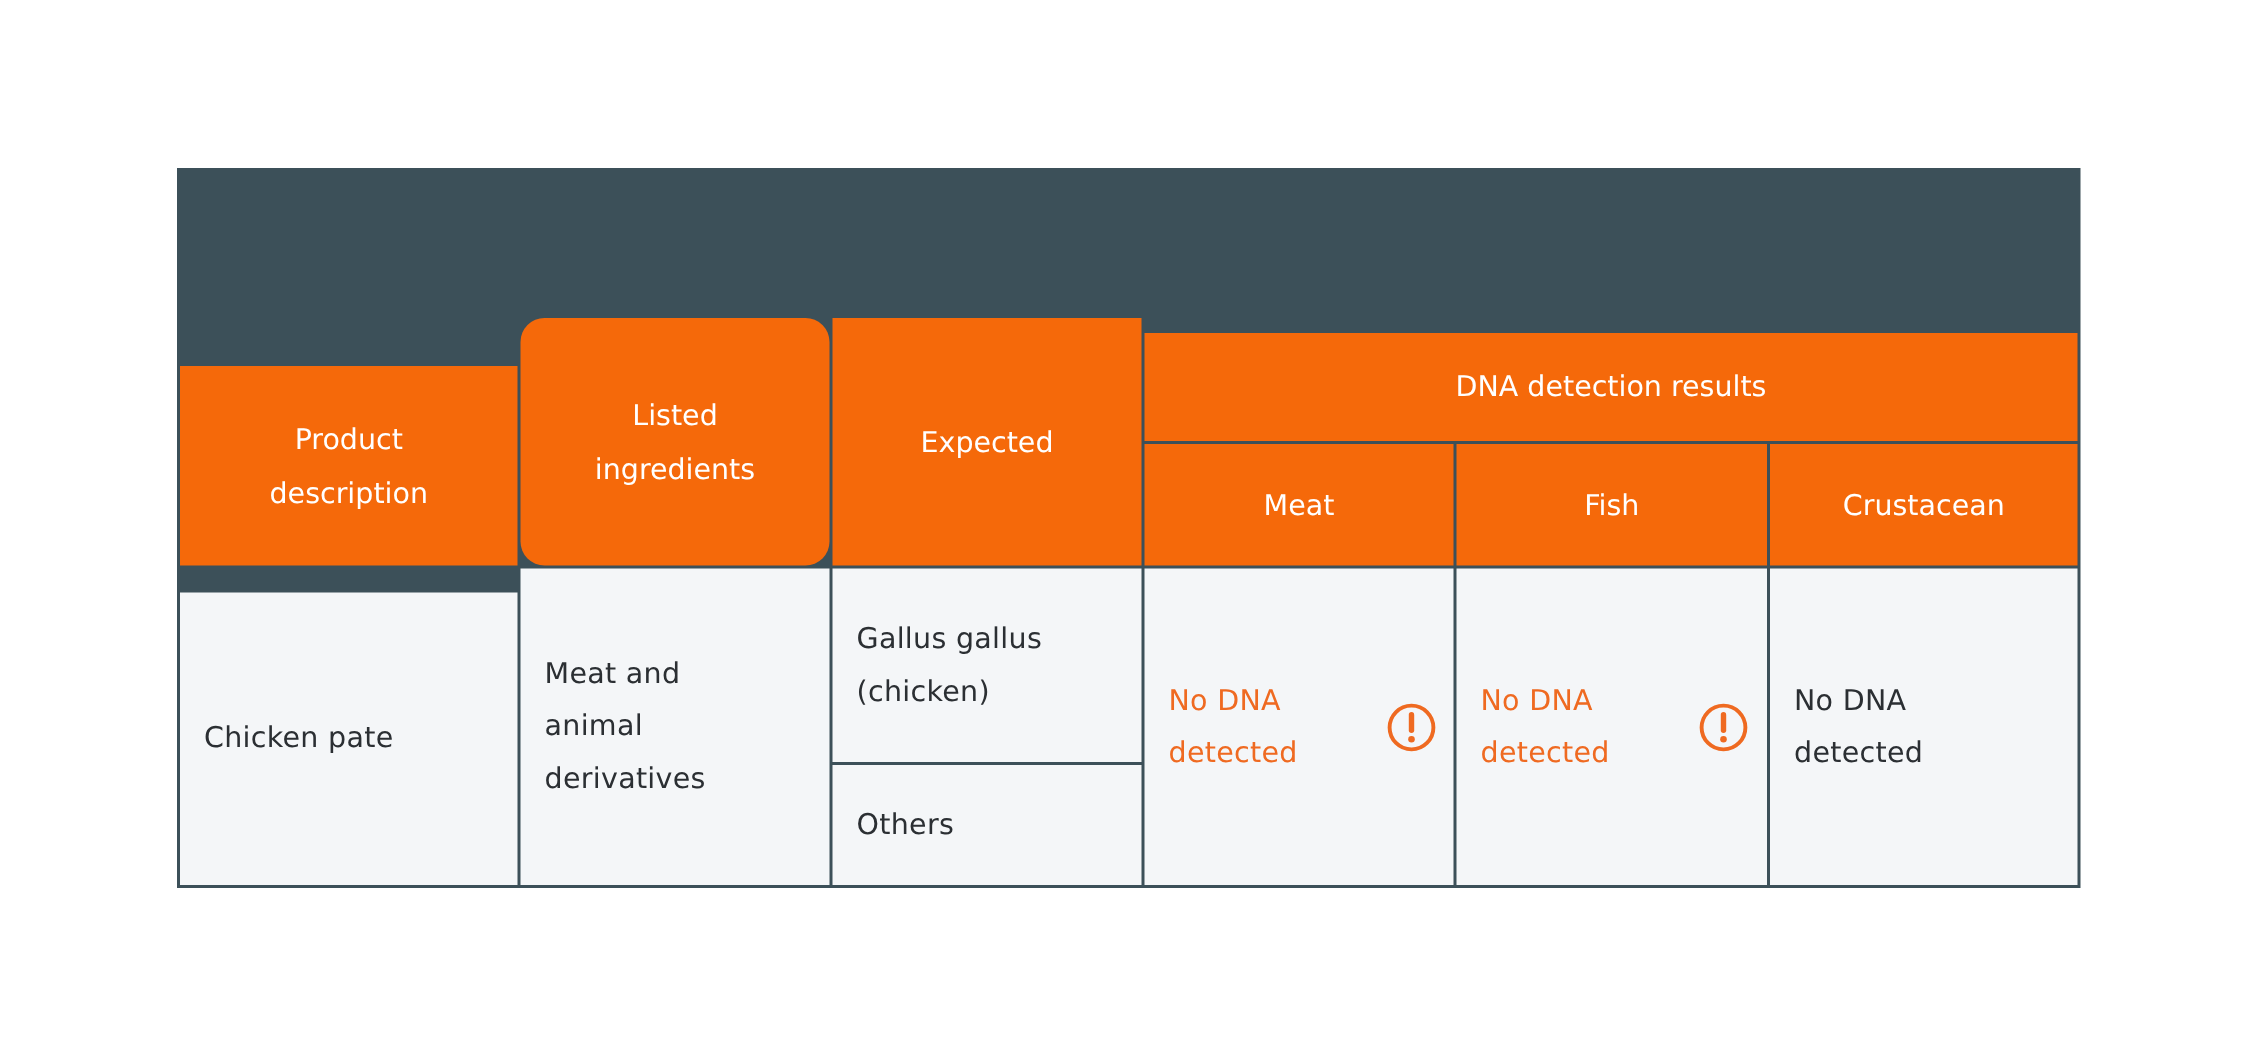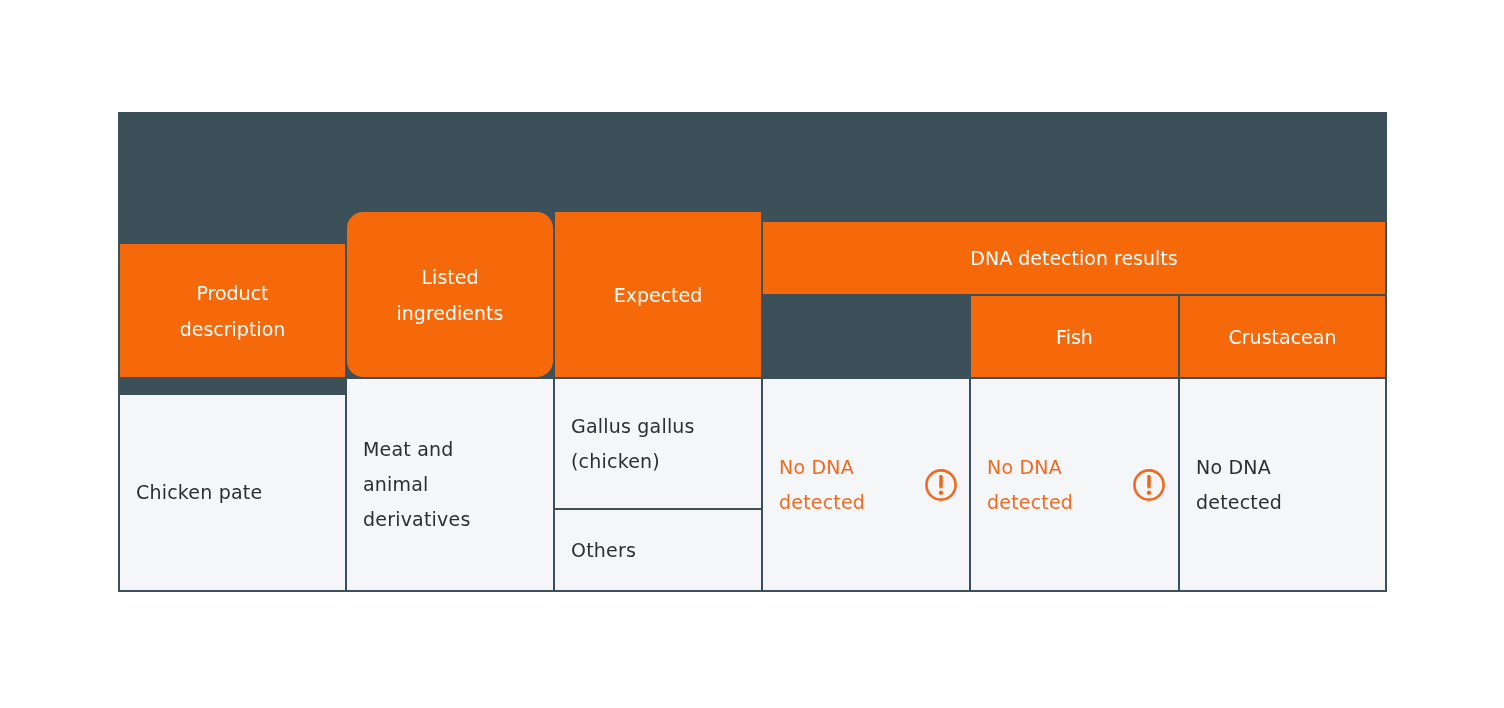--- a/index.html
+++ b/index.html
@@ -98,20 +98,23 @@
     </div>
     <div class="cell th th-ingredients">
       <span class="th-label">Listed ingredients</span>
     </div>
     <div class="cell th th-expected">
       <span class="th-label">Expected</span>
     </div>
     <div class="cell th th-dna-group">
       <span>DNA detection results</span>
     </div>
+    <div class="cell th th-meat">
+      <span>Meat</span>
+    </div>
     <div class="cell th th-fish">
       <span>Fish</span>
     </div>
     <div class="cell th th-crustacean">
       <span>Crustacean</span>
     </div>
 
     <div class="cell td td-product">
       <span>Chicken pate</span>
     </div>

